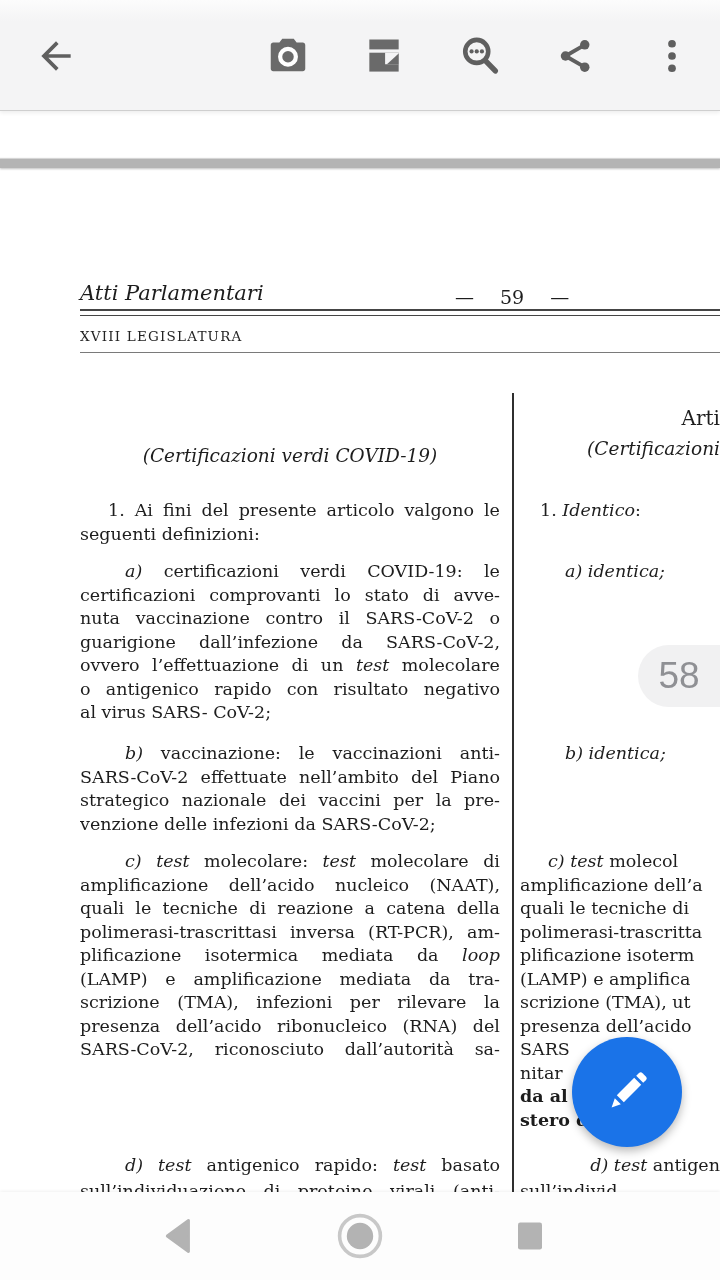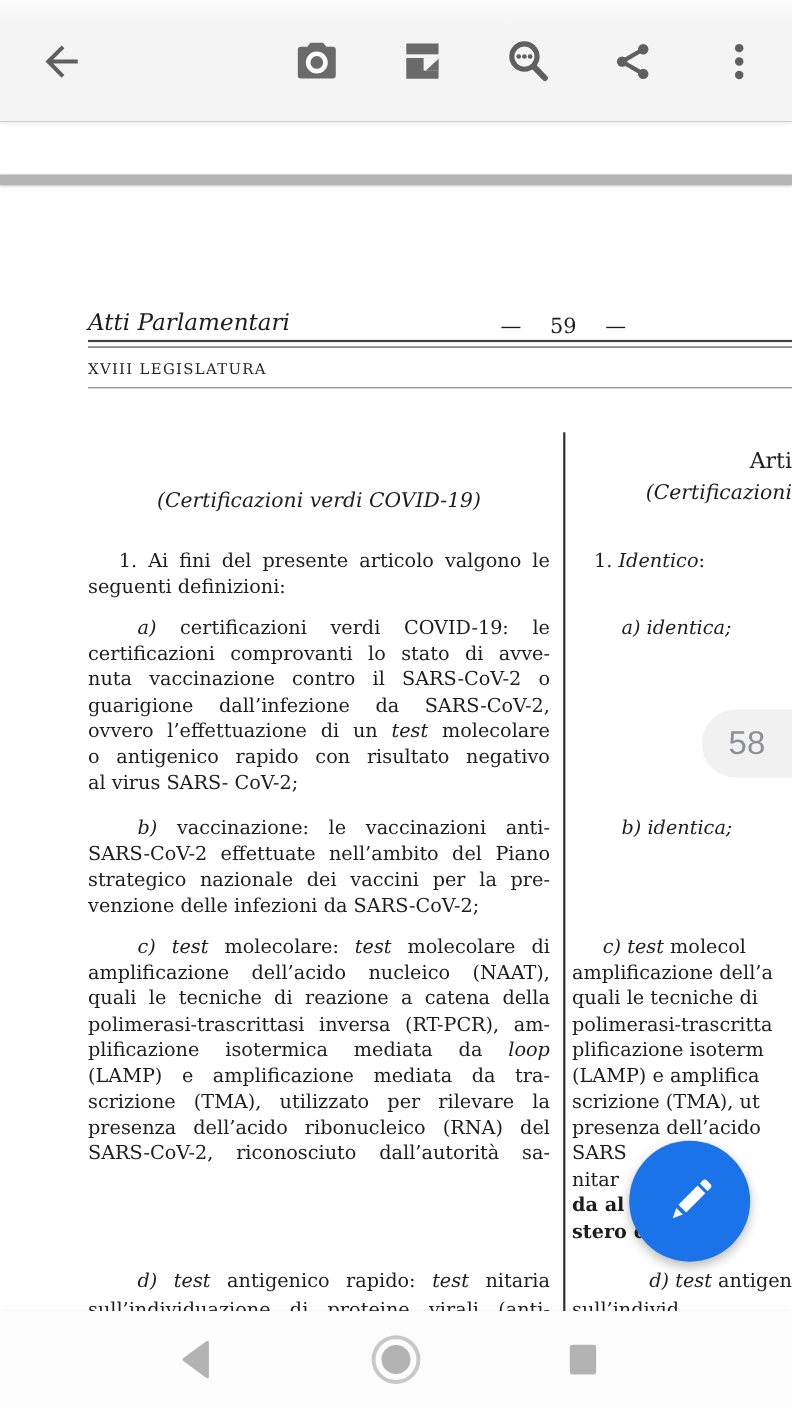--- a/index.html
+++ b/index.html
@@ -30,21 +30,21 @@
   .rule-single{height:0;border-top:1.5px solid #7a7a7a;}
   .legis{font-size:13.5px;letter-spacing:1.2px;color:#242424;}
   .coltitle{font-size:20px;}
   .colsub{font-size:18.5px;font-style:italic;}
   .vdivider{position:absolute;left:512px;top:393px;width:1.5px;height:799px;background:#2f2f2f;}
   .clip12{height:12px;overflow:hidden;}
   .rcol{overflow:hidden;}
   
   .page-chip{position:absolute;top:645px;right:0;width:82px;height:62px;z-index:8;
              border-radius:31px 0 0 31px;background:#f1f1f2;border:none;cursor:pointer;
-             font-family:"Liberation Sans",sans-serif;font-size:30px;color:#8f9094;
+             font-family:"Liberation Sans",sans-serif;font-size:37px;color:#8f9094;
              display:flex;align-items:center;justify-content:center;}
   
   .fab{position:absolute;left:572px;top:1037px;width:110px;height:110px;border-radius:50%;
        border:none;background:#1a73e8;z-index:10;cursor:pointer;
        display:flex;align-items:center;justify-content:center;
        box-shadow:0 4px 10px rgba(0,0,0,.28);}
   
   .navbar{position:absolute;left:0;right:0;top:1192px;height:88px;background:#fdfdfd;z-index:40;
           box-shadow:0 -1px 3px rgba(0,0,0,.06);}
   .nbtn{position:absolute;top:14px;width:60px;height:60px;border:none;background:transparent;
@@ -137,26 +137,26 @@
         <div class="tl j"><span class="">strategico</span><span class="">nazionale</span><span class="">dei</span><span class="">vaccini</span><span class="">per</span><span class="">la</span><span class="">pre-</span></div>
         <div class="tl"><span class="">venzione delle infezioni da SARS-CoV-2;</span></div>
       </div>
     <div class="blk" style="left:80px;top:850px;width:420px">
         <div class="tl j" style="padding-left: 45px;"><span class="it ">c)</span><span class="it ">test</span><span class="">molecolare:</span><span class="it ">test</span><span class="">molecolare</span><span class="">di</span></div>
         <div class="tl j"><span class="">amplificazione</span><span class="">dell’acido</span><span class="">nucleico</span><span class="">(NAAT),</span></div>
         <div class="tl j"><span class="">quali</span><span class="">le</span><span class="">tecniche</span><span class="">di</span><span class="">reazione</span><span class="">a</span><span class="">catena</span><span class="">della</span></div>
         <div class="tl j"><span class="">polimerasi-trascrittasi</span><span class="">inversa</span><span class="">(RT-PCR),</span><span class="">am-</span></div>
         <div class="tl j"><span class="">plificazione</span><span class="">isotermica</span><span class="">mediata</span><span class="">da</span><span class="it ">loop</span></div>
         <div class="tl j"><span class="">(LAMP)</span><span class="">e</span><span class="">amplificazione</span><span class="">mediata</span><span class="">da</span><span class="">tra-</span></div>
-        <div class="tl j"><span class="">scrizione</span><span class="">(TMA),</span><span class="">utilizzato</span><span class="">per</span><span class="">rilevare</span><span class="">la</span></div>
+        <div class="tl j"><span class="">scrizione</span><span class="">(TMA),</span><span class="">infezioni</span><span class="">per</span><span class="">rilevare</span><span class="">la</span></div>
         <div class="tl j"><span class="">presenza</span><span class="">dell’acido</span><span class="">ribonucleico</span><span class="">(RNA)</span><span class="">del</span></div>
         <div class="tl j"><span class="">SARS-CoV-2,</span><span class="">riconosciuto</span><span class="">dall’autorità</span><span class="">sa-</span></div>
       </div>
     <div class="blk" style="left:80px;top:1154px;width:420px">
-        <div class="tl j" style="padding-left: 45px;"><span class="it ">d)</span><span class="it ">test</span><span class="">antigenico</span><span class="">rapido:</span><span class="it ">test</span><span class="">nitaria</span></div>
+        <div class="tl j" style="padding-left: 45px;"><span class="it ">d)</span><span class="it ">test</span><span class="">antigenico</span><span class="">rapido:</span><span class="it ">test</span><span class="">basato</span></div>
       </div>
     <div class="blk clip12" style="left:80px;top:1180px;width:420px">
         <div class="tl j"><span class="">sull’individuazione</span><span class="">di</span><span class="">proteine</span><span class="">virali</span><span class="">(anti-</span></div>
       </div>
 
     <div class="blk rgt coltitle rcol" style="left:520px;top:406px;width:200px">Arti</div>
     <div class="blk rgt colsub rcol" style="left:520px;top:438px;width:200px">(Certificazioni</div>
     <div class="blk rcol" style="left:520px;top:499px;width:200px">
         <div class="tl" style="padding-left: 20px;"><span class="">1. </span><span class="it ">Identico</span><span class="">:</span></div>
       </div>

